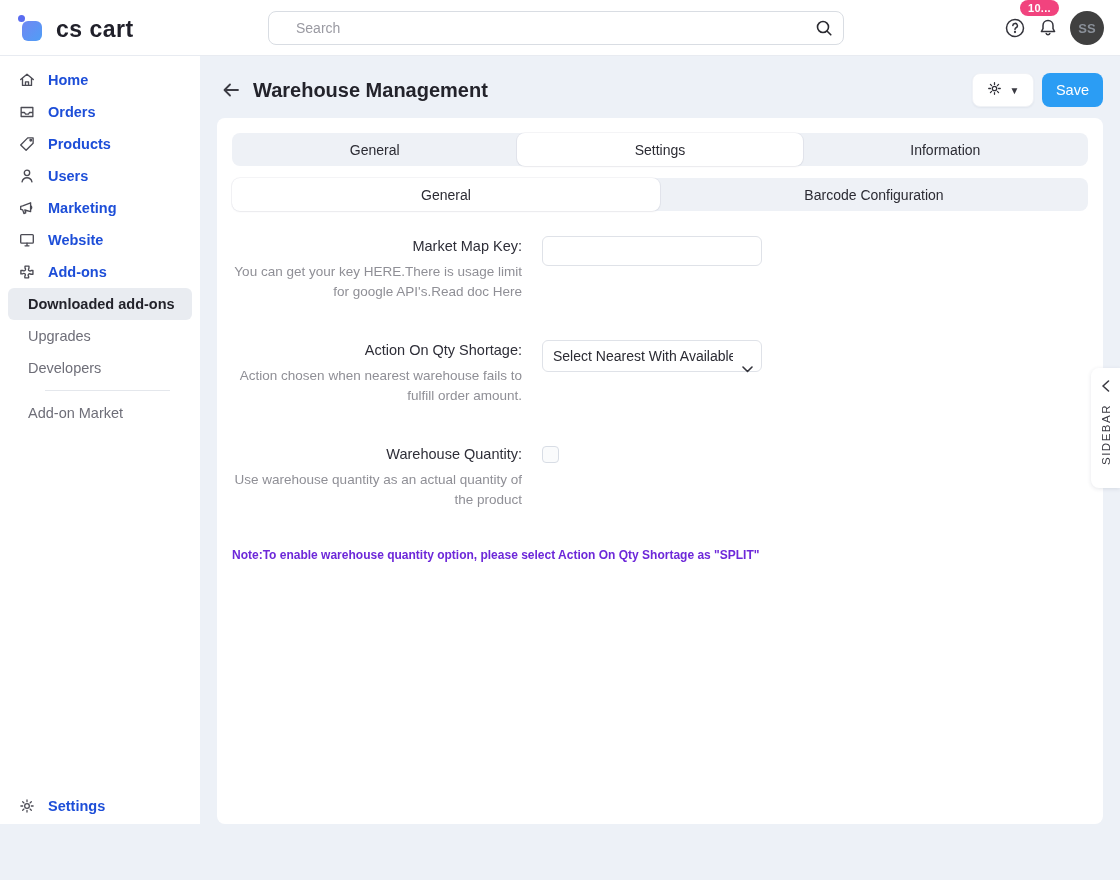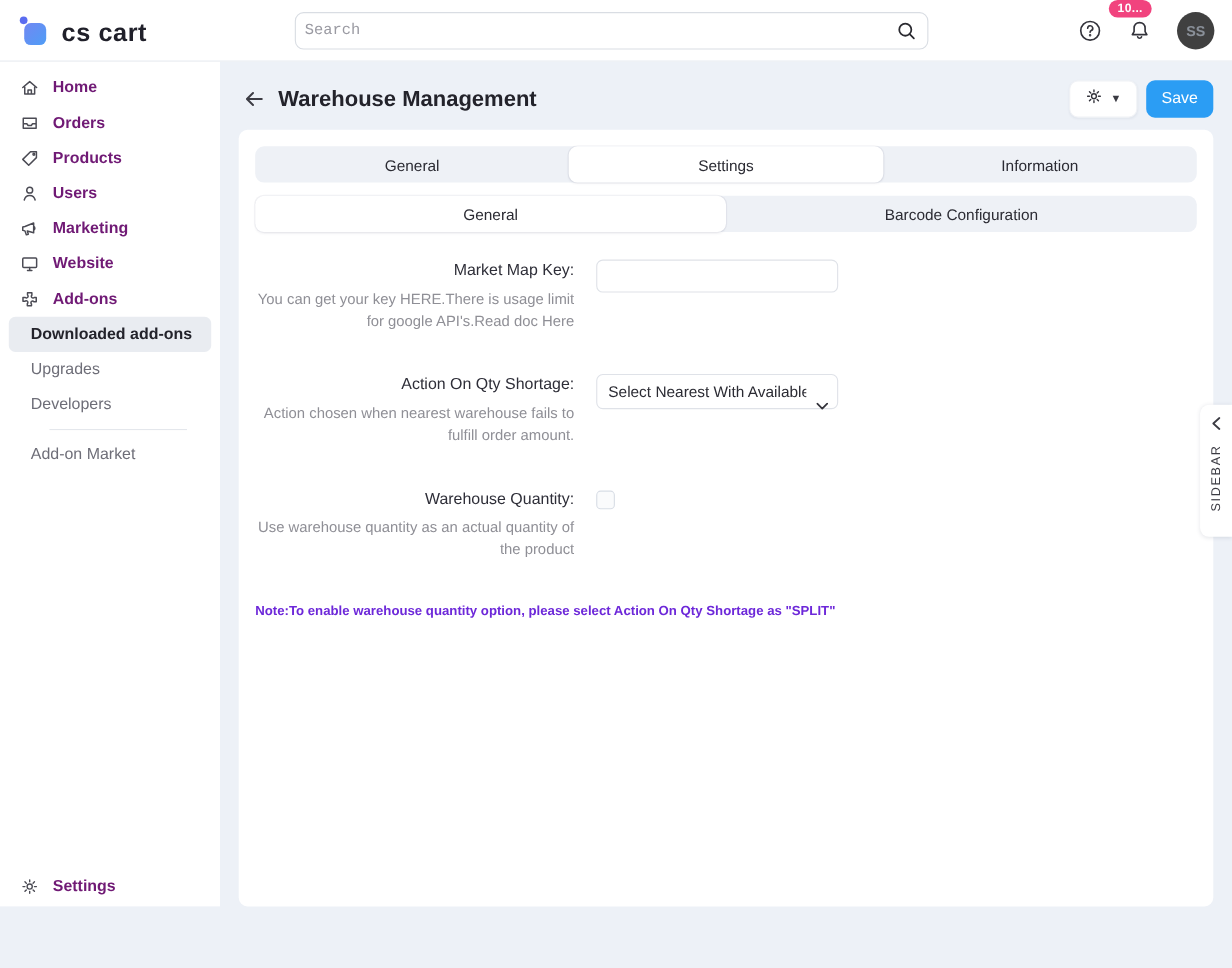--- a/index.html
+++ b/index.html
@@ -14,37 +14,37 @@
     background:#fff; border-bottom:1px solid #e8ebf1; z-index:5; }
   .logo { position:absolute; left:18px; top:13px; display:flex; align-items:center; cursor:pointer; }
   .logo-mark { position:relative; width:30px; height:32px; }
   .logo-square { position:absolute; left:4px; top:8px; width:20px; height:20px; border-radius:6px;
     background:linear-gradient(135deg,#7187f2,#4f9ef6); }
   .logo-dot { position:absolute; left:0; top:2px; width:7px; height:7px; border-radius:50%; background:#5a6cf0; }
   .logo-text { margin-left:8px; font-size:23px; font-weight:700; color:#20202a; letter-spacing:.5px; }
 
   .search-wrap { position:absolute; left:268px; top:11px; width:576px; height:34px; }
   .search-input { width:100%; height:100%; border:1px solid #d9dde3; border-radius:8px;
-    padding:0 40px 0 8px; font-size:14px; color:#33333b; background:#fff; outline:none;
-    font-family:Liberation Mono, monospace; }
+    padding:0 40px 0 27px; font-size:14px; color:#33333b; background:#fff; outline:none;
+    font-family:Liberation Sans, sans-serif; }
   .search-input::placeholder { color:#9a9aa2; }
   .search-icon { position:absolute; right:10px; top:7px; }
 
-  .topbar-right { position:absolute; right:16px; top:0; height:56px; display:flex; align-items:center; gap:22px; }
+  .topbar-right { position:absolute; right:16px; top:0; height:56px; display:flex; align-items:center; gap:10px; }
   .icon-btn { position:relative; cursor:pointer; display:flex; align-items:center; }
   .badge { position:absolute; left:-16px; top:-16px; background:#f1437e; color:#fff;
     font-size:11px; font-weight:700; border-radius:10px; padding:2px 8px; letter-spacing:.3px; }
   .avatar { width:34px; height:34px; border-radius:50%; background:#404040; color:#8a9099;
     font-size:13px; font-weight:700; display:flex; align-items:center; justify-content:center; cursor:pointer; }
 
   
   .sidebar { position:absolute; left:0; top:56px; width:200px; height:768px; background:#fff; }
   .nav { padding-top:8px; }
   .nav-item { height:32px; display:flex; align-items:center; gap:12px; padding-left:18px;
-    font-size:14.5px; font-weight:700; color:#701a75; cursor:pointer; }
+    font-size:14.5px; font-weight:700; color:#1d4ed8; cursor:pointer; }
   .nav-item .ic { width:18px; display:flex; }
   .sub-item { height:32px; display:flex; align-items:center; padding-left:20px; margin:0 8px;
     font-size:14.5px; color:#6e6e78; cursor:pointer; border-radius:6px; }
   .sub-item.active { background:#e9ecf1; color:#23232b; font-weight:700; }
   .nav-divider { border-top:1px solid #e4e7ec; margin:6px 30px 6px 45px; }
   .sidebar-bottom { position:absolute; left:0; bottom:2px; width:100%; }
 
   
   .main { position:absolute; left:200px; top:56px; width:920px; height:824px; }
   .page-header { position:absolute; left:17px; top:14px; right:17px; height:40px;

